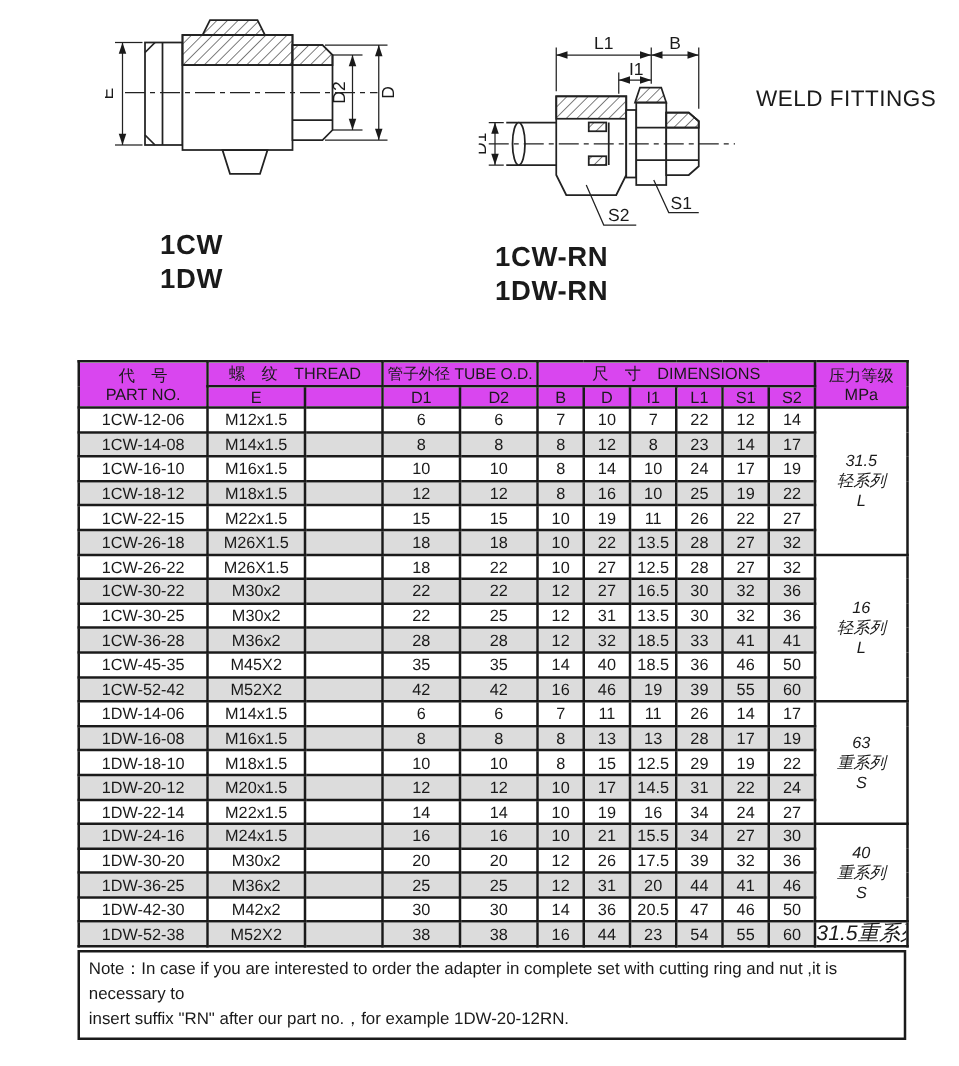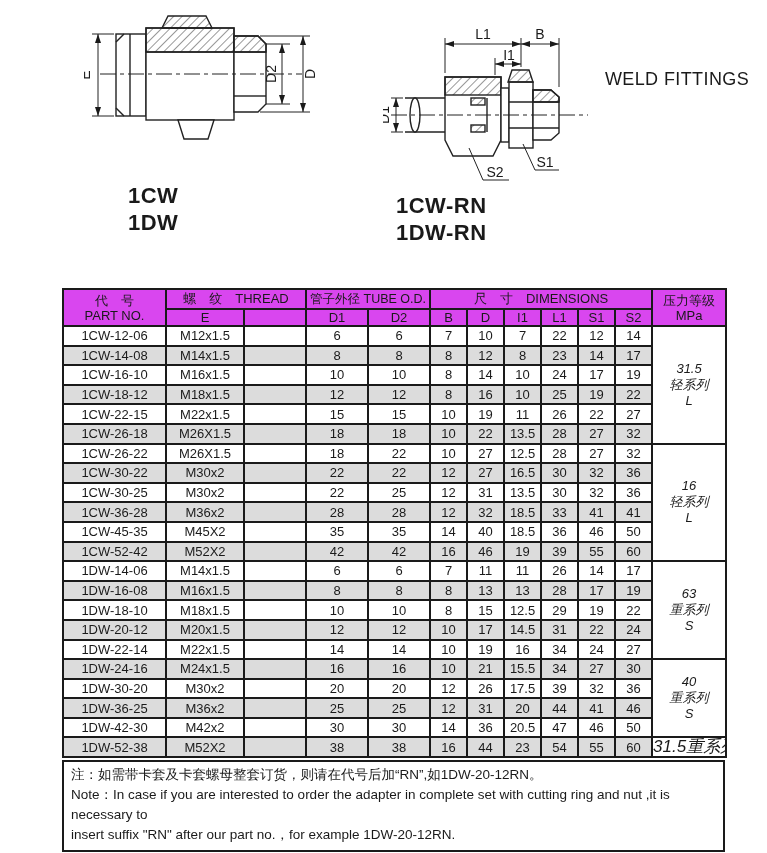--- a/index.html
+++ b/index.html
@@ -499,18 +499,17 @@
           <td>23</td>
           <td>54</td>
           <td>55</td>
           <td>60</td>
           <td rowspan="1" class="pressure inline">31.5重系列S</td>
         </tr>
       </tbody>
   </table>
 
   <div class="note-box">
-    <div>注：如需带卡套及卡套螺母整套订货，则请在代号后加“RN”,如1DW-20-12RN。</div>
     <div>Note：In case if you are interested to order the adapter in complete set with cutting ring and nut ,it is necessary to</div>
     <div>insert suffix "RN" after our part no.，for example 1DW-20-12RN.</div>
   </div>
 
 </div>
 
 </body></html>

